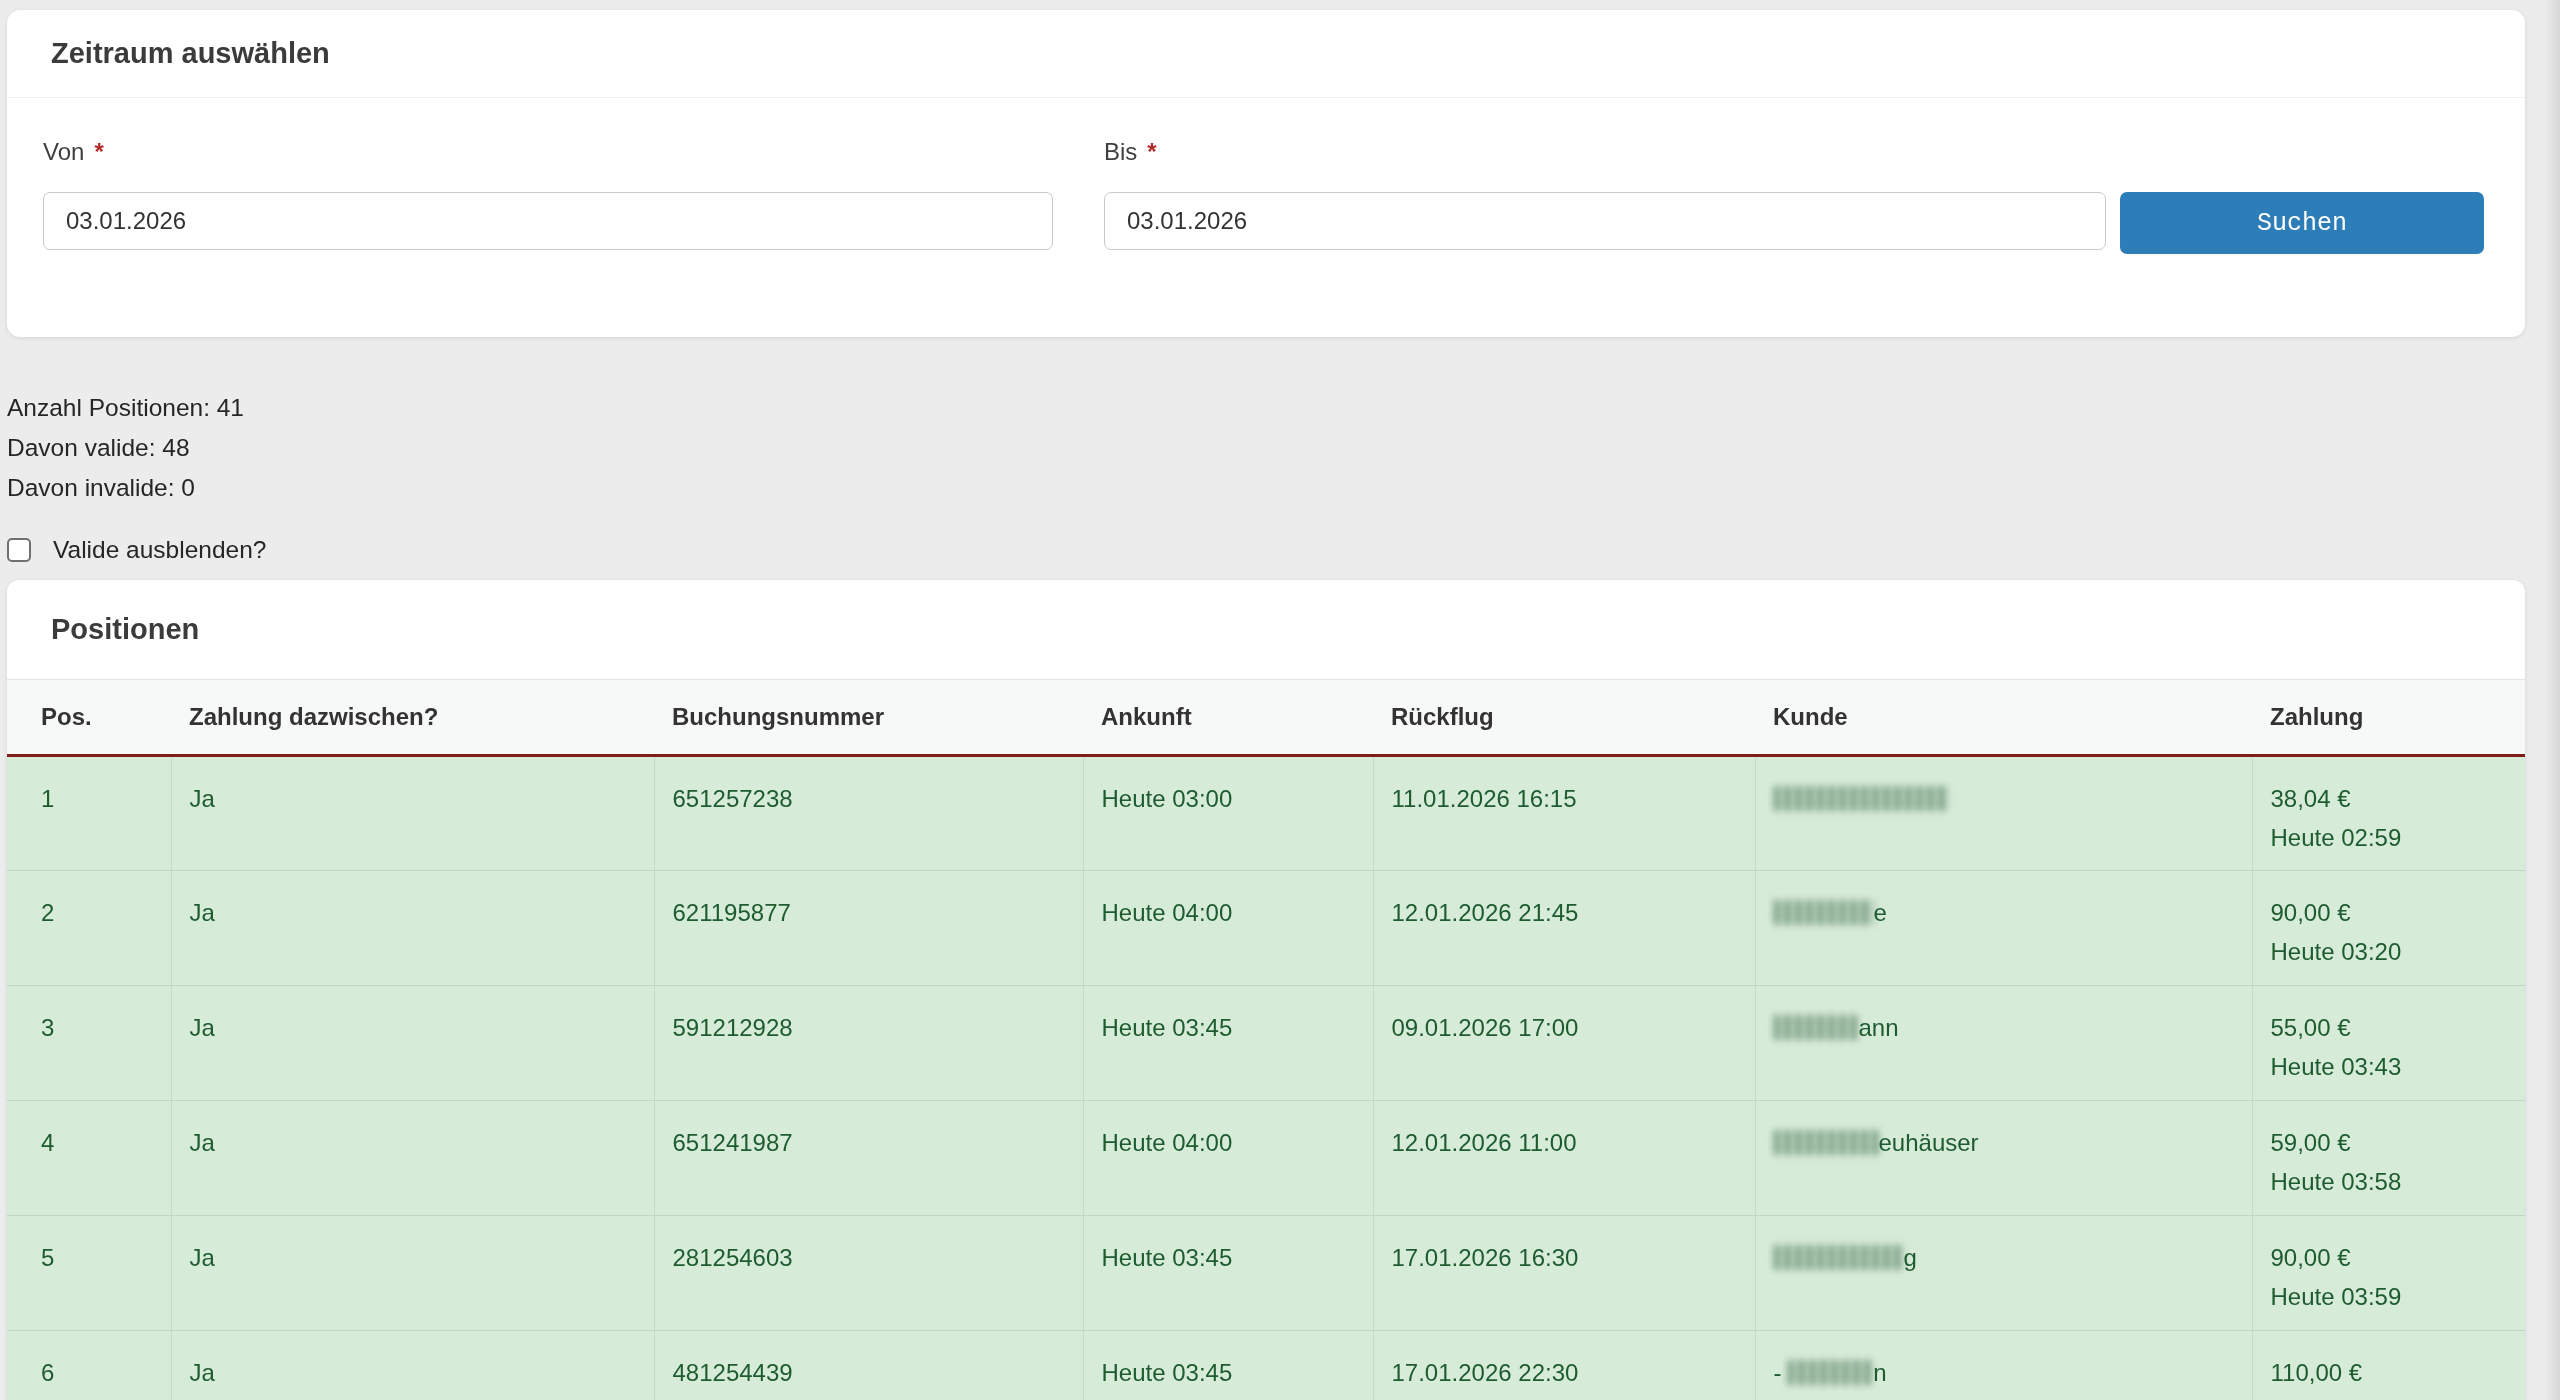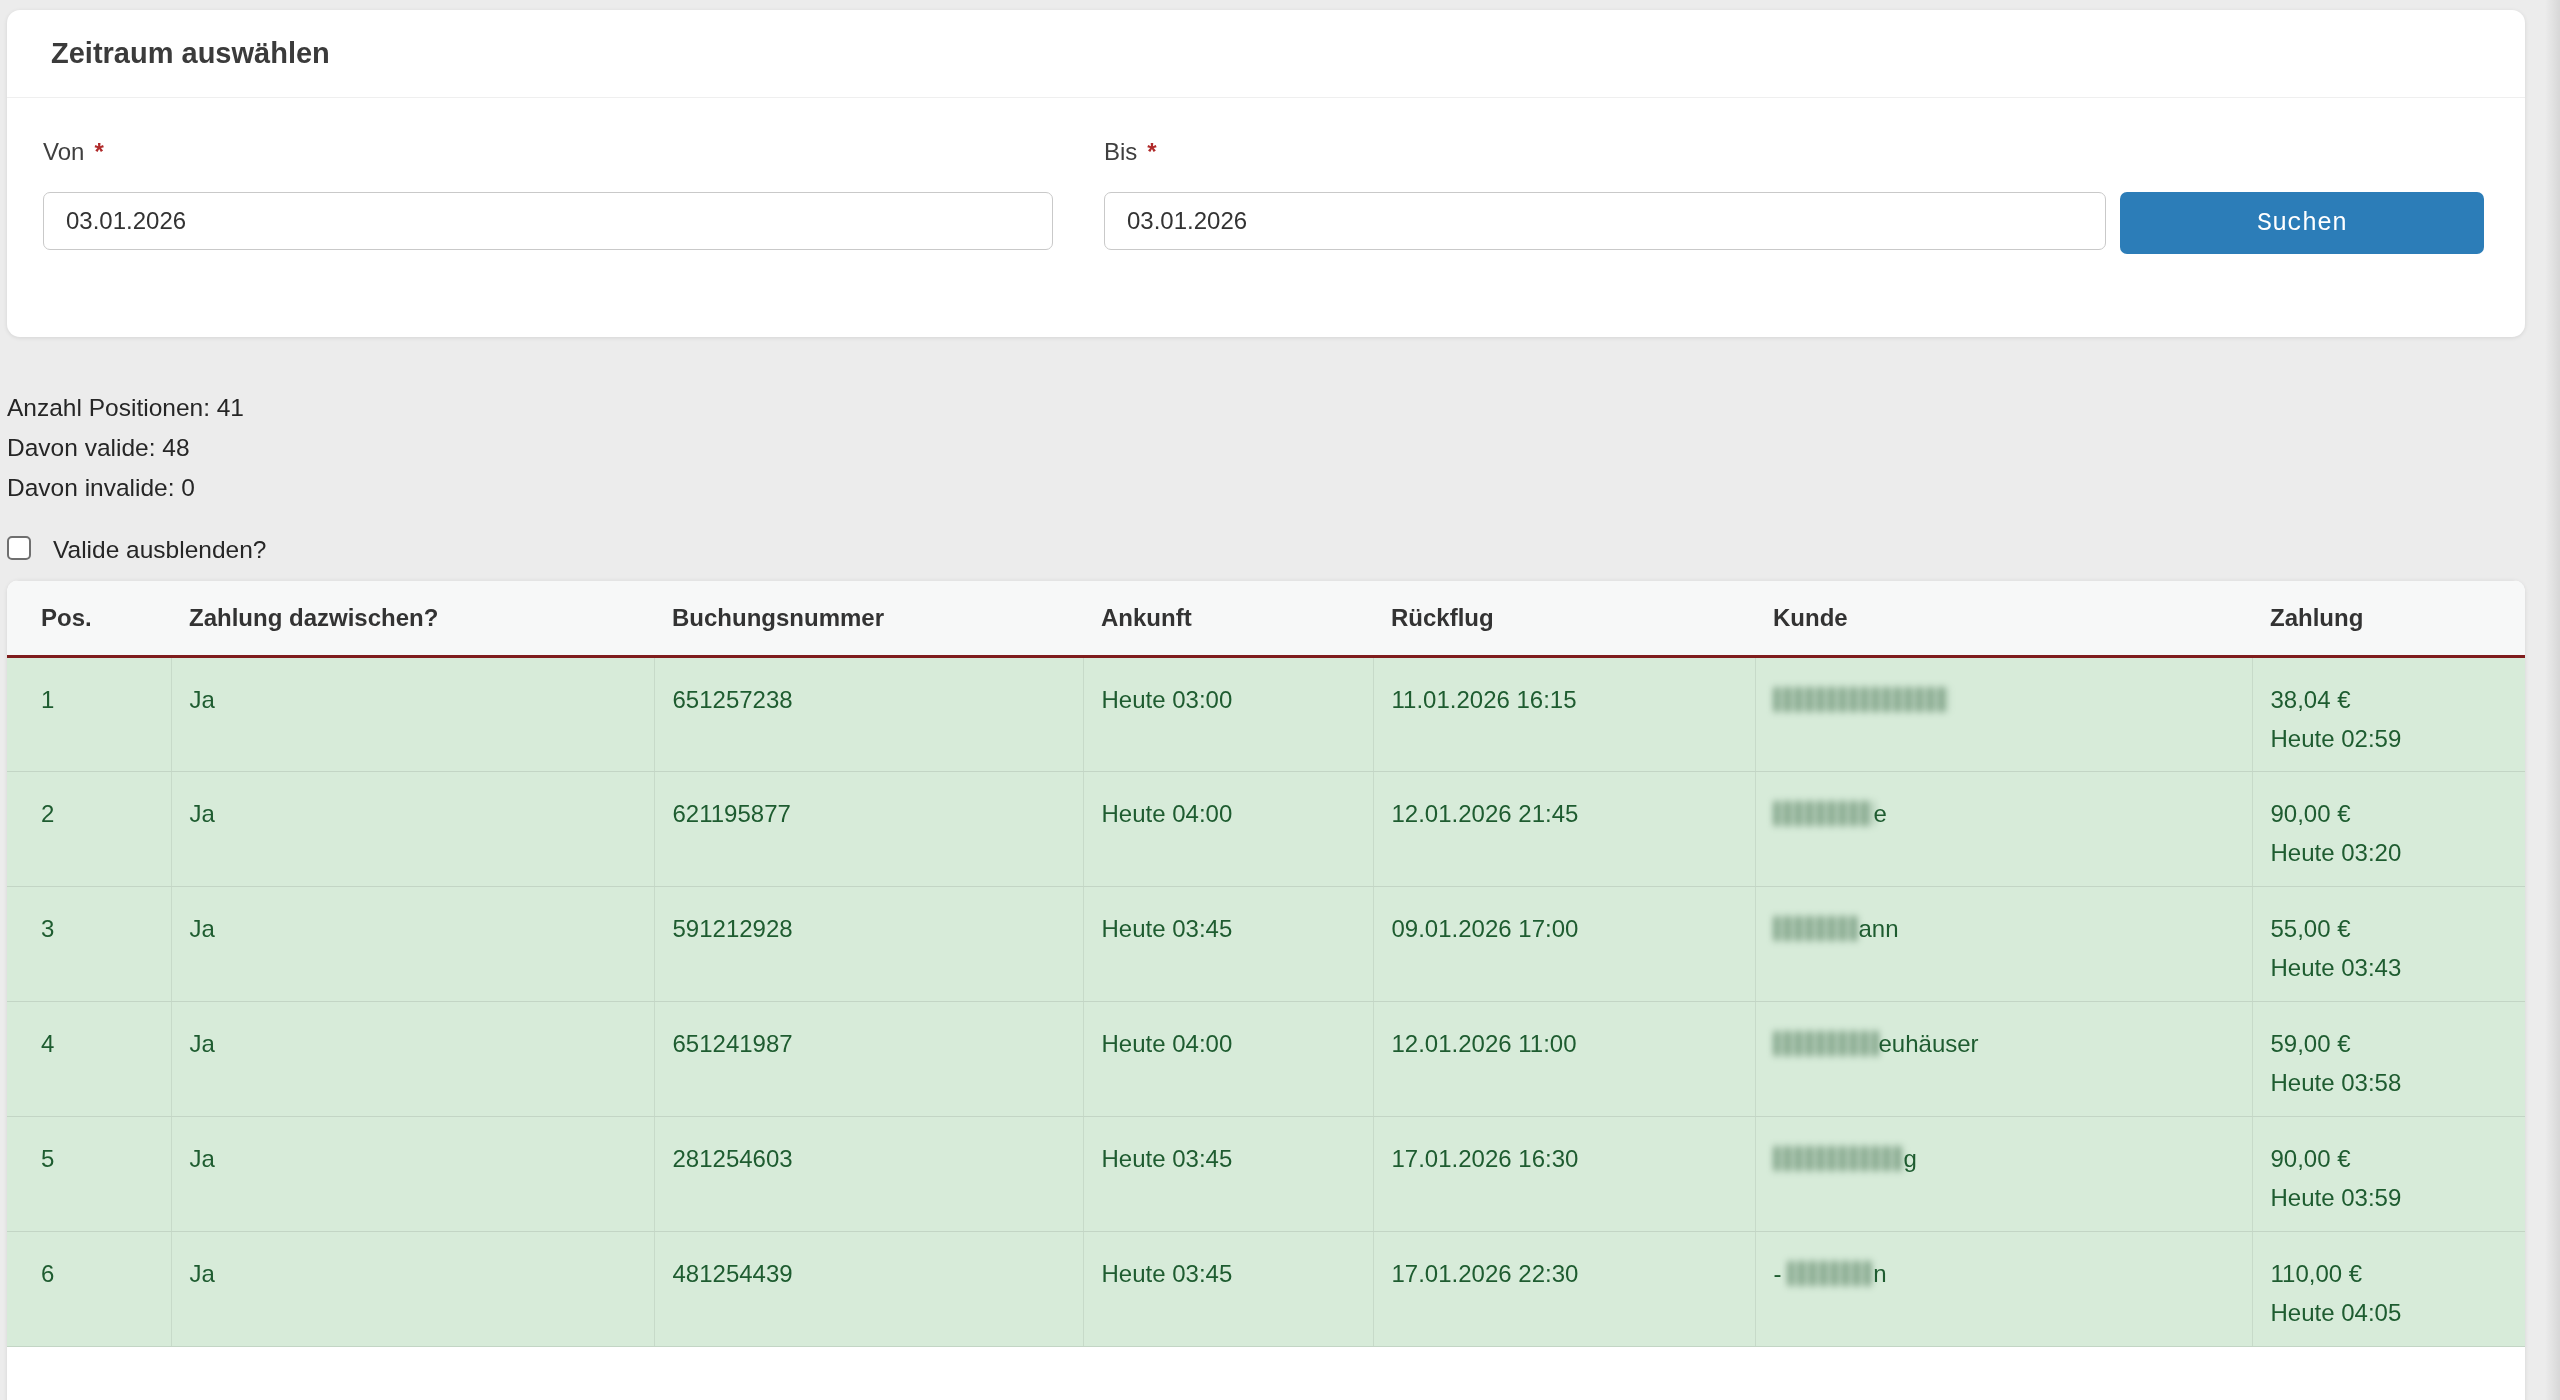--- a/index.html
+++ b/index.html
@@ -89,20 +89,21 @@
     top:388px;
     font-size:24.5px;
     line-height:40px;
     color:#262626;
   }
   .checkbox-row{
     position:absolute;
     left:7px;
     top:536px;
     display:flex;
+    align-items:center;
   }
   .checkbox{
     appearance:none;
     -webkit-appearance:none;
     width:24px;
     height:24px;
     border:2px solid #6f6f6f;
     border-radius:5px;
     background:#fff;
     cursor:pointer;
@@ -197,20 +198,23 @@
   <div>Davon valide: 48</div>
   <div>Davon invalide: 0</div>
 </div>
 
 <div class="checkbox-row">
   <input type="checkbox" class="checkbox" style="">
   <span class="checkbox-label">Valide ausblenden?</span>
 </div>
 
 <div class="card" id="positions-card">
+  <div class="card-header">
+    <div class="card-title">Positionen</div>
+  </div>
   <table>
     <colgroup>
       <col class="col-pos">
         <col class="col-zd">
         <col class="col-bn">
       <col class="col-ank">
         <col class="col-rf">
         <col class="col-ku">
         <col class="col-za">
     </colgroup>

